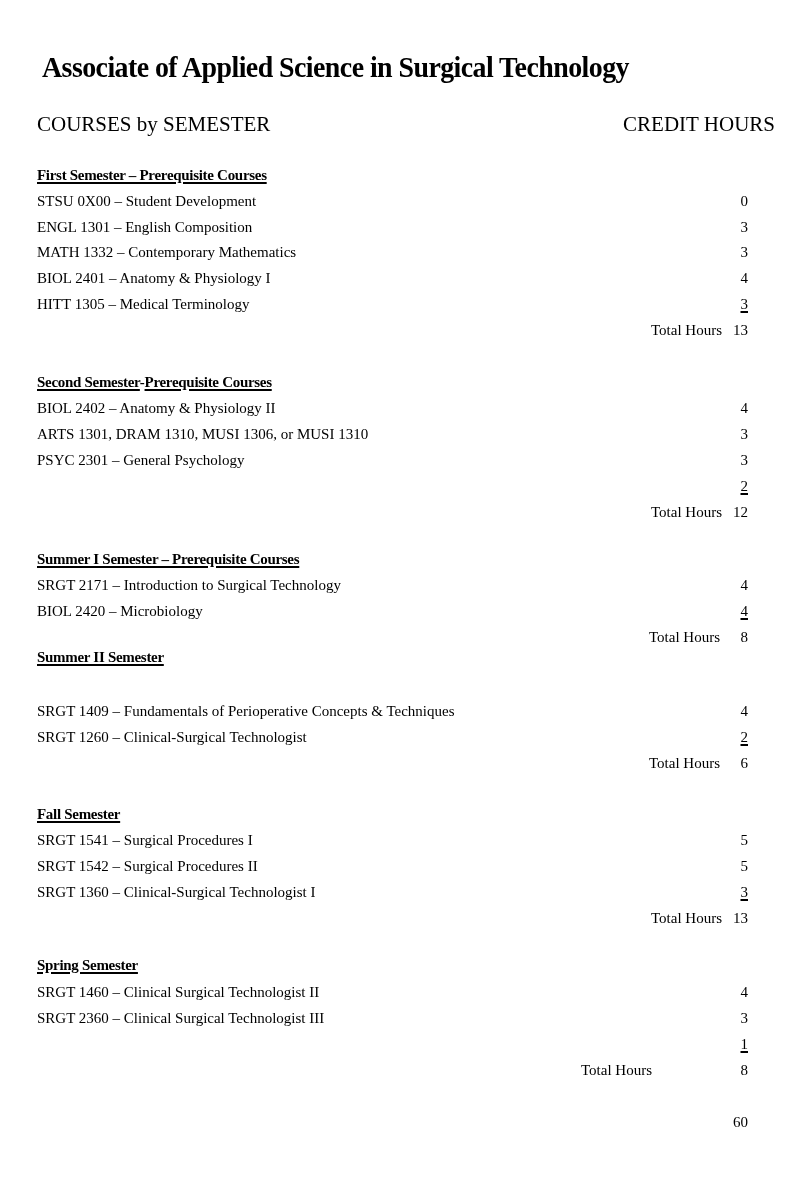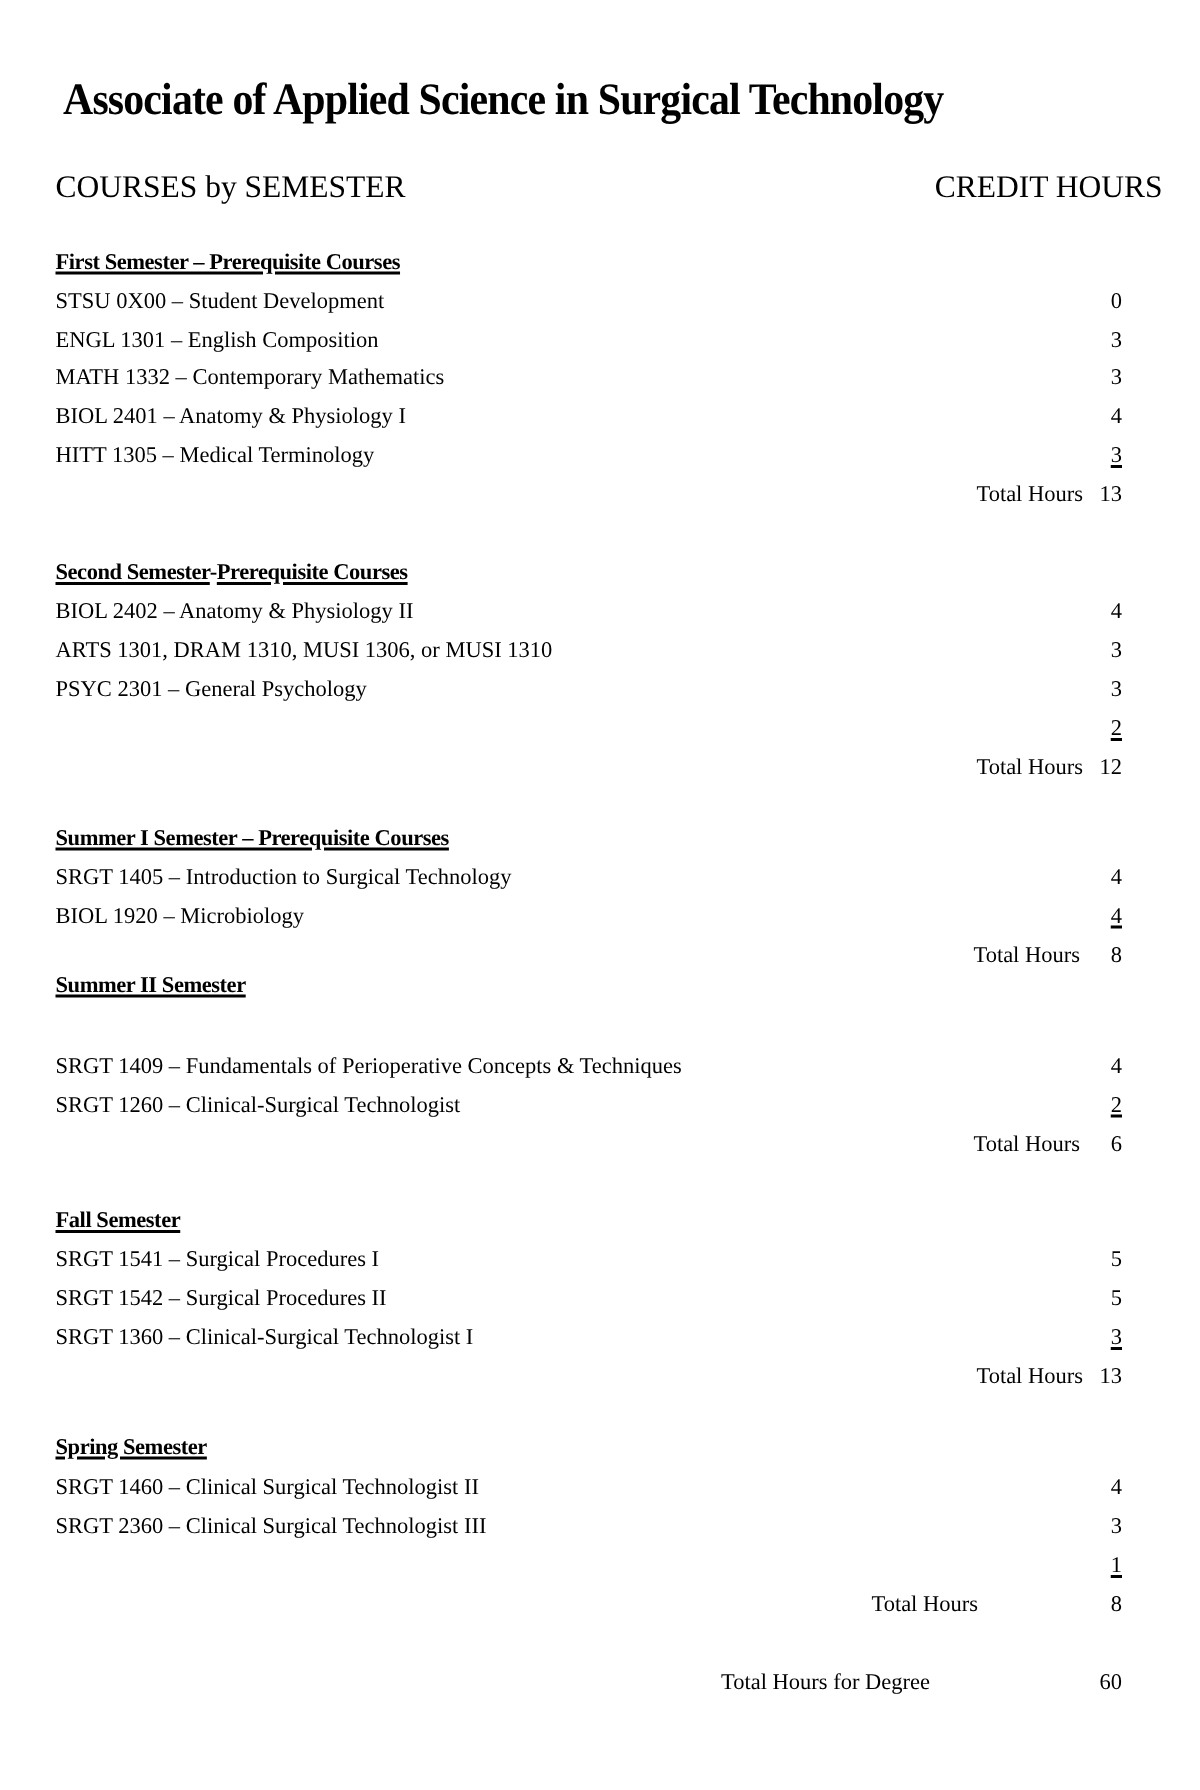--- a/index.html
+++ b/index.html
@@ -78,25 +78,25 @@
     <span class="label" style="right:26px;">Total Hours</span>
     <span class="num">12</span>
   </div>
 </div>
 
 <div>
   <div class="line" style="top:547px;">
     <span class="name sem-head u">Summer I Semester – Prerequisite Courses</span>
   </div>
   <div class="line" style="top:573px;">
-    <span class="name">SRGT 1405 – Introduction to Surgical Technology</span>
+    <span class="name">SRGT 2171 – Introduction to Surgical Technology</span>
     <span class="num">4</span>
   </div>
   <div class="line" style="top:599px;">
-    <span class="name">BIOL 1920 – Microbiology</span>
+    <span class="name">BIOL 2420 – Microbiology</span>
     <span class="num u">4</span>
   </div>
   <div class="line total" style="top:625px;">
     <span class="label" style="right:28px;">Total Hours</span>
     <span class="num">8</span>
   </div>
 </div>
 
 <div>
   <div class="line" style="top:645px;">
@@ -153,15 +153,14 @@
   <div class="line" style="top:1032px;">
     <span class="num u">1</span>
   </div>
   <div class="line total" style="top:1058px;">
     <span class="label" style="right:96px;">Total Hours</span>
     <span class="num">8</span>
   </div>
 </div>
 
 <div class="line" style="top:1110px;">
-  <span class="label" style="position:absolute; right:128px; top:0;">Total Hours for Degree</span>
   <span class="num">60</span>
 </div>
 
 </body></html>

